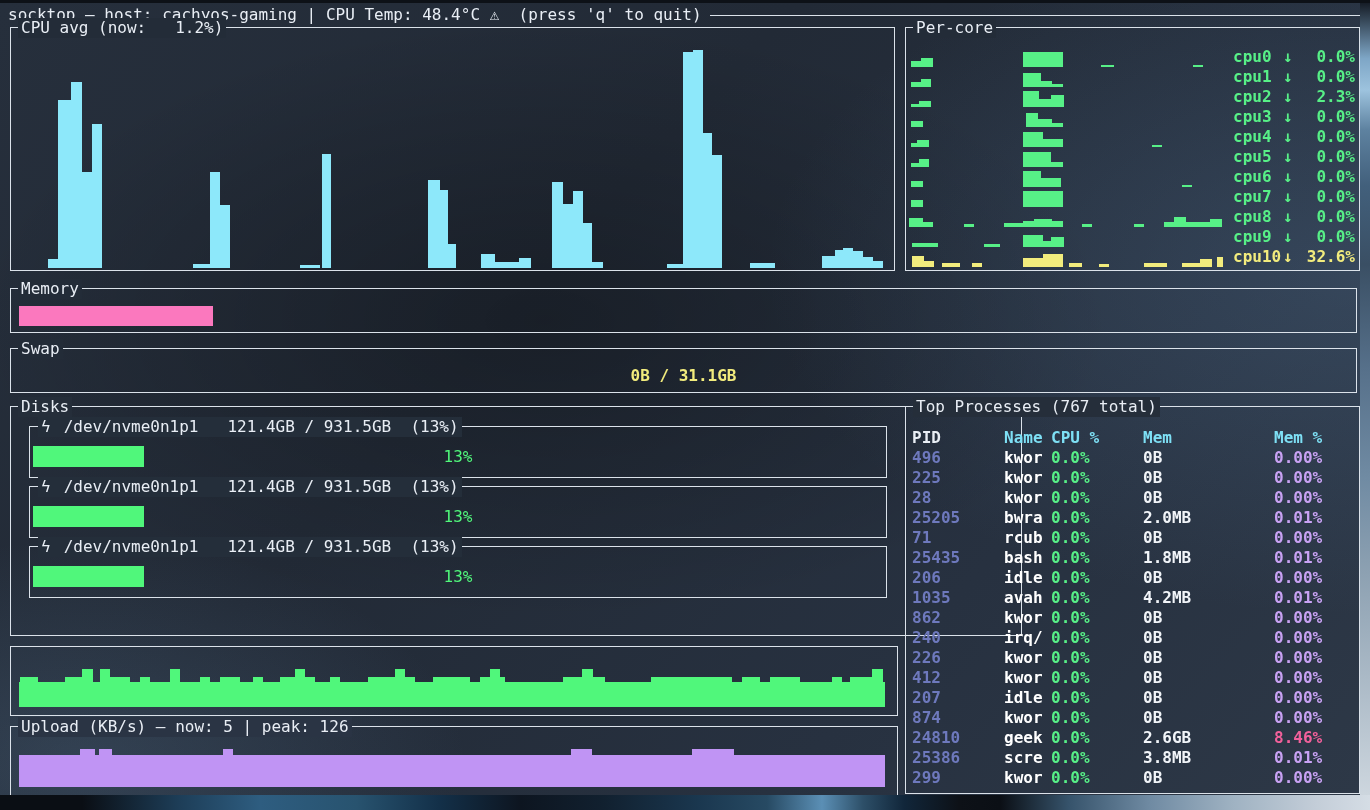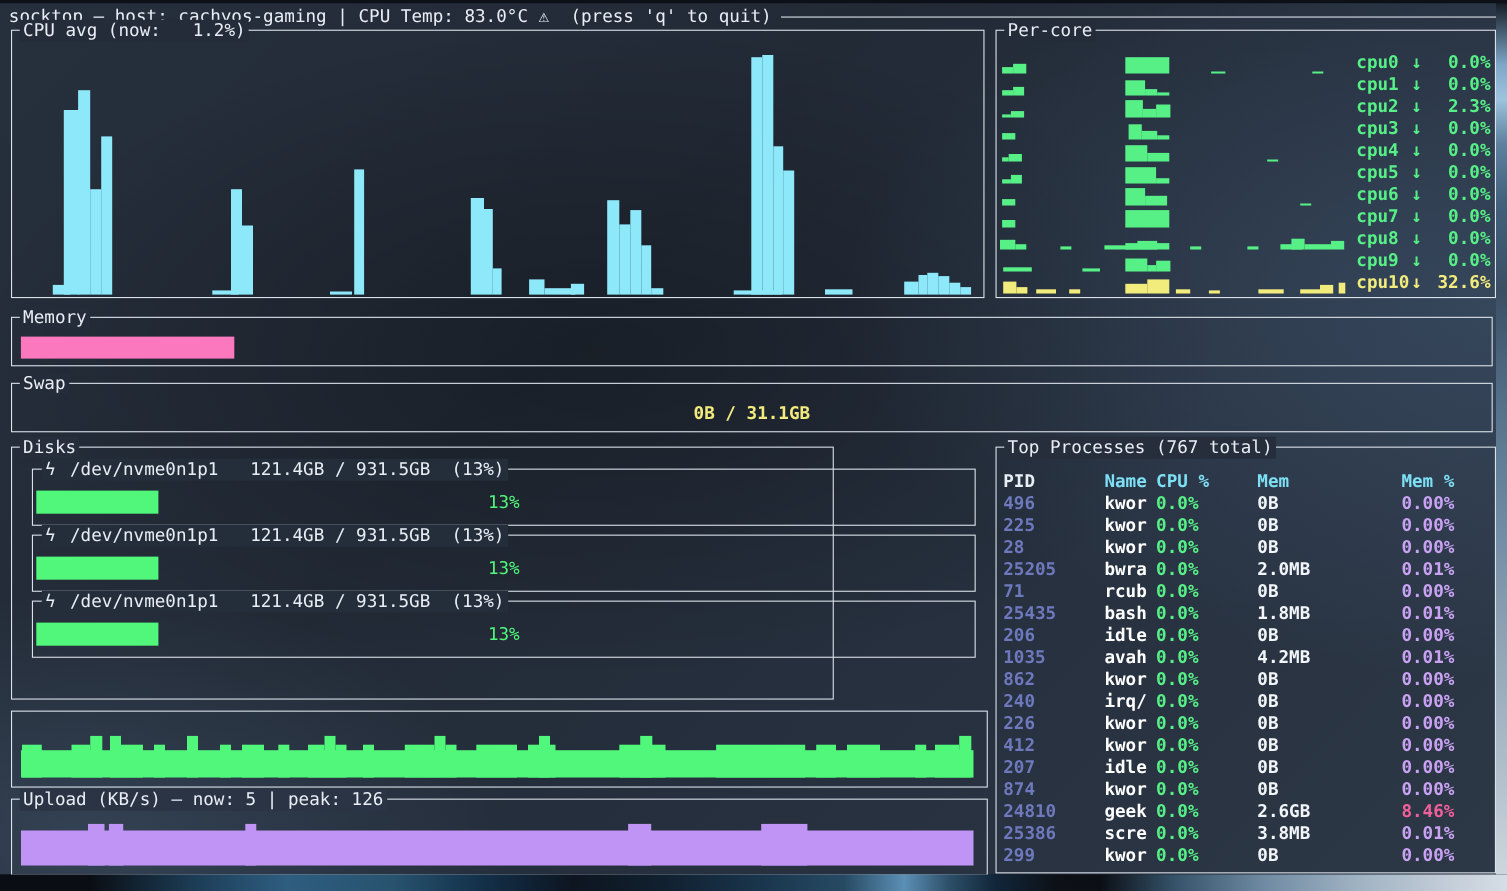--- a/index.html
+++ b/index.html
@@ -28,21 +28,21 @@
   .panel{position:absolute;border:1.5px solid #dbe2ea;box-sizing:border-box;}
   .panel-title{position:absolute;top:-10px;left:7px;background:#232c38;padding:0 3px;white-space:pre;z-index:2;}
   .chart{position:absolute;overflow:hidden;}
   .bar{position:absolute;bottom:0;}
 
   
   #cpu-panel{left:10px;top:24px;width:885px;height:244px;}
   #core-panel{left:905px;top:24px;width:455px;height:244px;}
   #mem-panel{left:10px;top:285px;width:1347px;height:45px;padding-left:44px;}
   #swap-panel{left:10px;top:345px;width:1347px;height:45px;}
-  #disks-panel{left:10px;top:403px;width:748px;height:230px;}
+  #disks-panel{left:10px;top:403px;width:1012px;height:230px;}
   #proc-panel{left:905px;top:403px;width:455px;height:388px;}
   #down-panel{left:10px;top:643px;width:888px;height:70px;}
   #up-panel{left:10px;top:723px;width:888px;height:70px;}
   #down-panel .panel-title,#up-panel .panel-title{background:#2a3444;}
   #disks-panel .panel-title,#proc-panel .panel-title{background:#252e3a;}
 
   #cpu-chart{left:6px;right:11px;bottom:2px;top:16px;}
   #down-chart,#up-chart{left:8px;right:10px;bottom:8px;height:45px;}
 
   
@@ -69,21 +69,21 @@
   #proc-grid{position:absolute;left:6px;right:4px;top:21px;}
   .prow{display:grid;grid-template-columns:92px 47px 92px 131px 1fr;height:20px;font-weight:700;white-space:pre;}
 </style>
 </head>
 <body>
 
 <div class="top-strip"></div>
 <div class="terminal">
 
   <div class="titlebar">
-    <span>socktop — host: cachyos-gaming | CPU Temp: 83.0°C ⚠  (press 'q' to quit)</span>
+    <span>socktop — host: cachyos-gaming | CPU Temp: 48.4°C ⚠  (press 'q' to quit)</span>
     <span class="rule"></span>
   </div>
 
   <div class="panel" id="cpu-panel">
     <span class="panel-title">CPU avg (now:   1.2%)</span>
     <div class="chart" id="cpu-chart">
         <div class="bar" style="left: 31px; width: 16px; height: 9px; background: rgb(141, 232, 250);"></div>
         <div class="bar" style="left: 41px; width: 14px; height: 168px; background: rgb(141, 232, 250);"></div>
         <div class="bar" style="left: 54px; width: 11px; height: 186px; background: rgb(141, 232, 250);"></div>
         <div class="bar" style="left: 65px; width: 10px; height: 96px; background: rgb(141, 232, 250);"></div>

